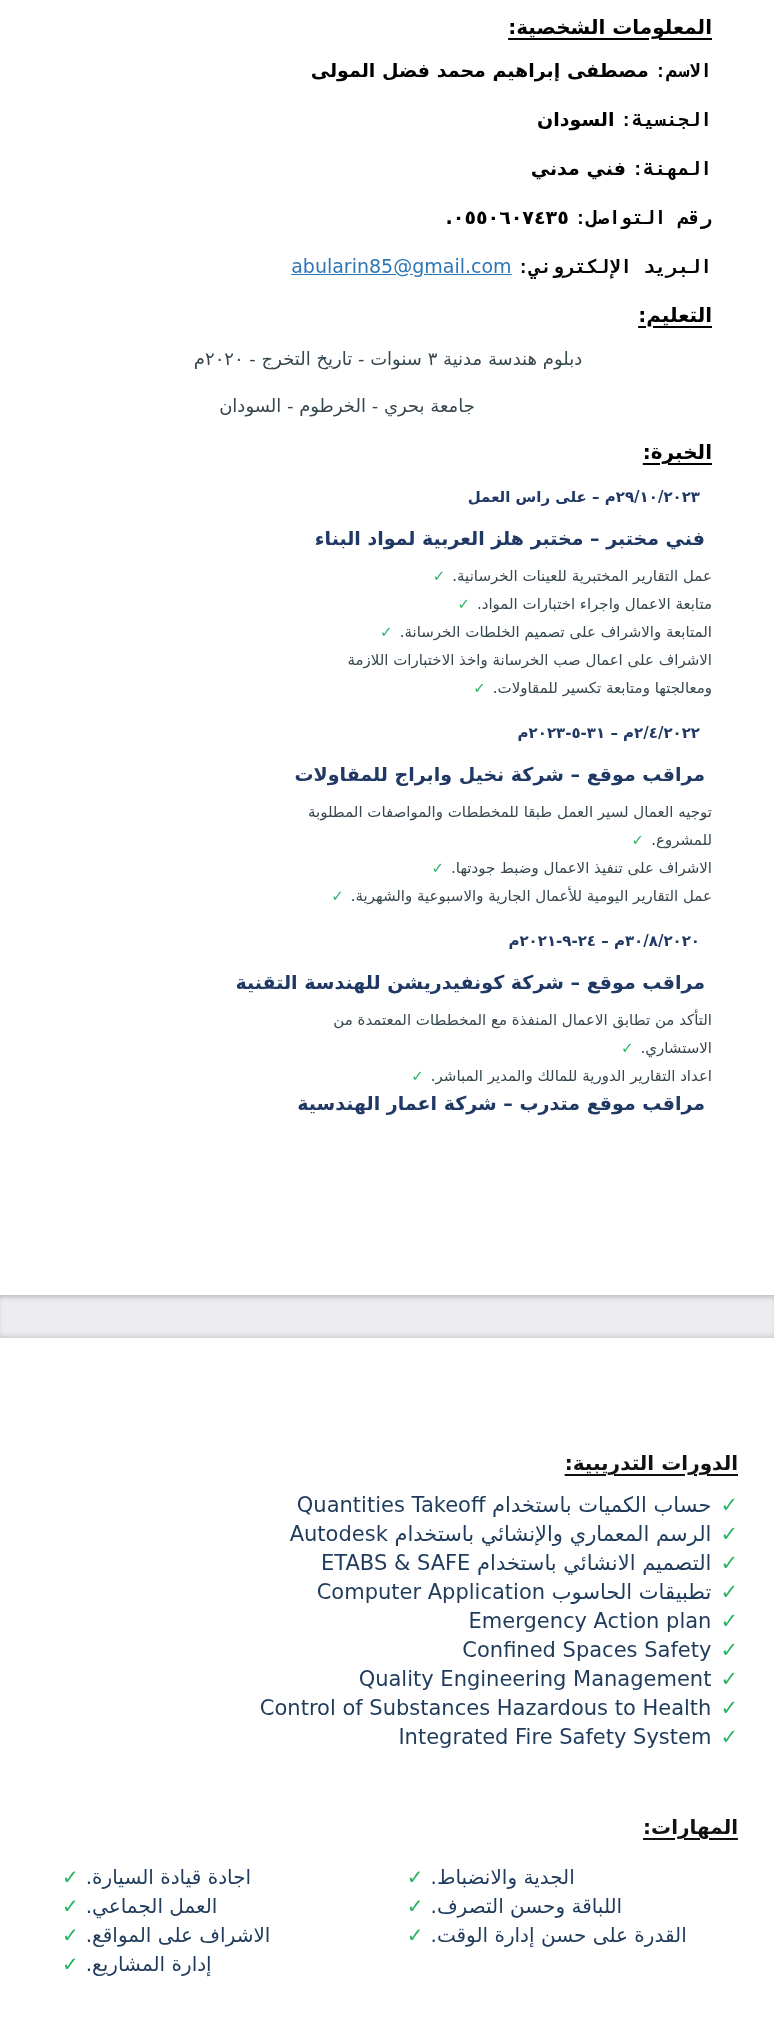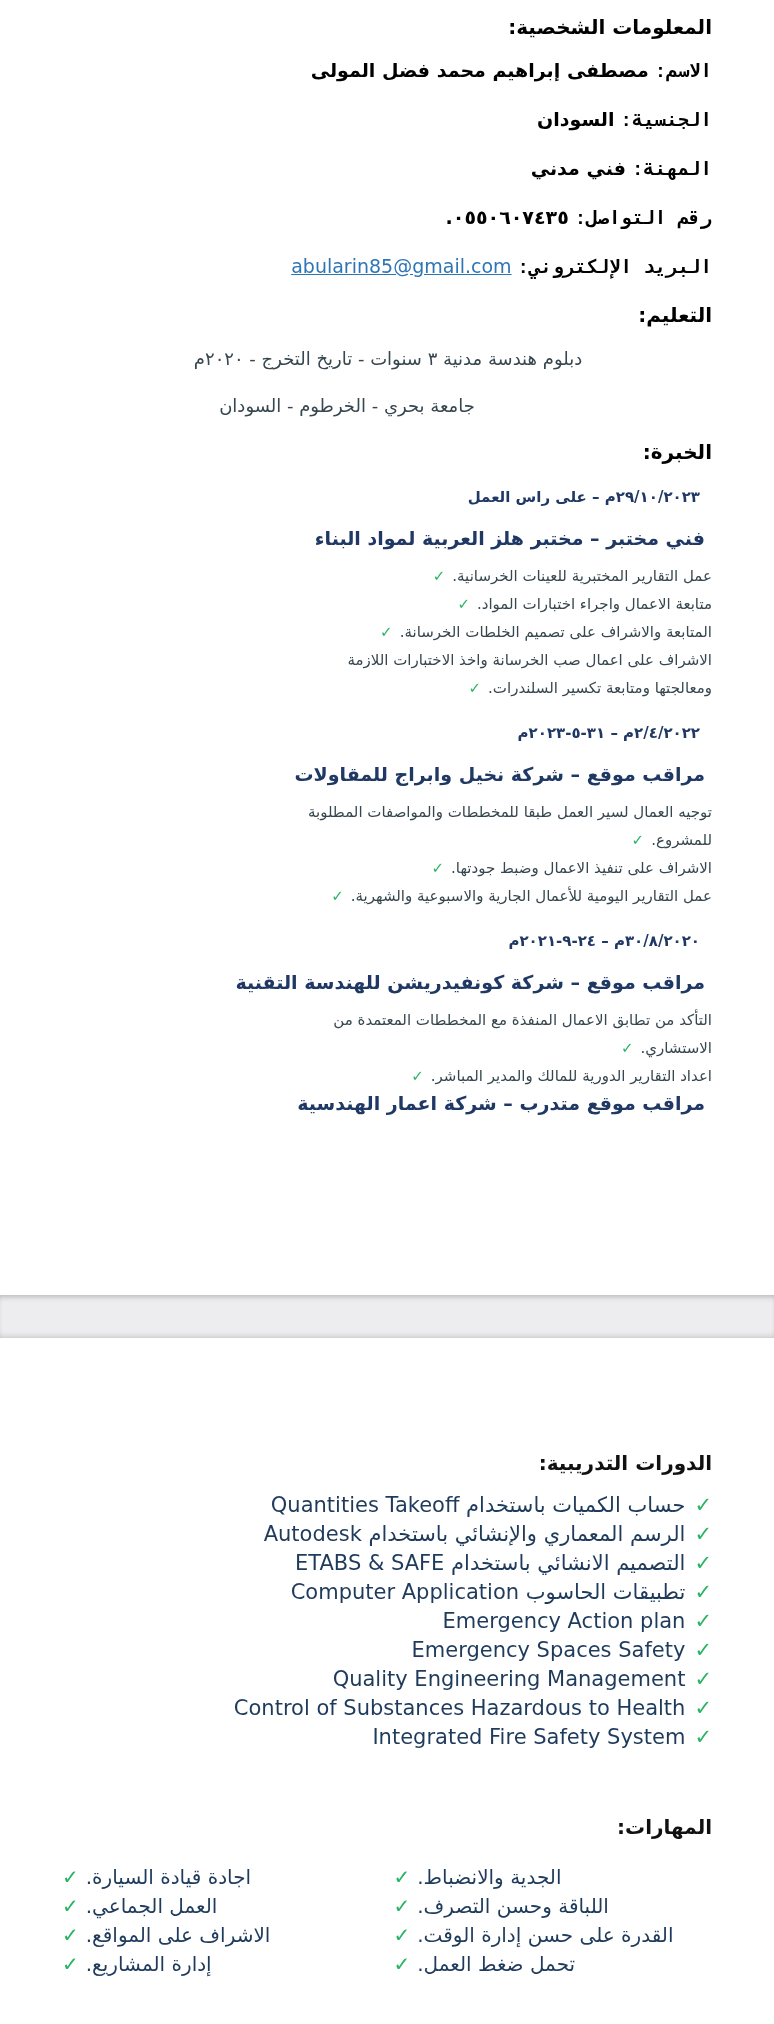--- a/index.html
+++ b/index.html
@@ -17,25 +17,25 @@
     width:774px;
     font-family:"DejaVu Sans",sans-serif;
     direction:rtl;
   }
   .page{background:#fff;overflow:hidden;}
   .page1{height:1295px;padding:14px 62px 0 62px;}
   .page-separator{
     height:43px;background:var(--sep);
     box-shadow:inset 0 5px 6px -4px rgba(0,0,0,.28), inset 0 -5px 6px -4px rgba(0,0,0,.18);
   }
-  .page2{height:686px;padding:112px 62px 0 62px;color:var(--p2-ink);}
+  .page2{height:686px;padding:112px 36px 0 62px;color:var(--p2-ink);}
 
   h2.sec{
     font-size:20px;font-weight:bold;color:var(--heading-ink);
-    text-underline-offset:4px;
+    text-decoration:underline;text-underline-offset:4px;
     margin:0 0 16px 0;line-height:27px;
   }
   h2.sec.mt{margin-top:8px;}
 
   
   .field{font-size:19px;line-height:27px;margin-bottom:20px;color:#000;text-align:right;}
   .flabel{font-weight:bold;font-family:Liberation Mono, monospace;}
   .fvalue{font-weight:bold;}
   a.email{color:var(--link);text-decoration:underline;font-weight:normal;}
 
@@ -99,21 +99,21 @@
 
   <h2 class="sec mt">الخبرة:</h2>
   <div id="jobs">
       <div class="job">
         <p class="period">٢٩/١٠/٢٠٢٣م – على راس العمل</p>
         <p class="job-title">فني مختبر – مختبر هلز العربية لمواد البناء</p>
         <div class="duties">
           <div class="duty"><span class="t">عمل التقارير المختبرية للعينات الخرسانية.</span><span class="check">✓</span></div>
           <div class="duty"><span class="t">متابعة الاعمال واجراء اختبارات المواد.</span><span class="check">✓</span></div>
           <div class="duty"><span class="t">المتابعة والاشراف على تصميم الخلطات الخرسانة.</span><span class="check">✓</span></div>
-          <div class="duty"><span class="t">الاشراف على اعمال صب الخرسانة واخذ الاختبارات اللازمة ومعالجتها ومتابعة تكسير السلندرات.</span><span class="check">✓</span></div>
+          <div class="duty"><span class="t">الاشراف على اعمال صب الخرسانة واخذ الاختبارات اللازمة ومعالجتها ومتابعة تكسير للمقاولات.</span><span class="check">✓</span></div>
         </div>
       </div>
       <div class="job">
         <p class="period">٢/٤/٢٠٢٢م – ٣١-٥-٢٠٢٣م</p>
         <p class="job-title">مراقب موقع – شركة نخيل وابراج للمقاولات</p>
         <div class="duties">
           <div class="duty"><span class="t">توجيه العمال لسير العمل طبقا للمخططات والمواصفات المطلوبة للمشروع.</span><span class="check">✓</span></div>
           <div class="duty"><span class="t">الاشراف على تنفيذ الاعمال وضبط جودتها.</span><span class="check">✓</span></div>
           <div class="duty"><span class="t">عمل التقارير اليومية للأعمال الجارية والاسبوعية والشهرية.</span><span class="check">✓</span></div>
         </div>
@@ -135,33 +135,32 @@
 <div class="page-separator"></div>
 
 <div class="page page2">
   <h2 class="sec courses-h">الدورات التدريبية:</h2>
   <ul class="courses" id="courses">
       <li class="course"><span class="check">✓</span><span class="t">حساب الكميات باستخدام Quantities Takeoff</span></li>
       <li class="course"><span class="check">✓</span><span class="t">الرسم المعماري والإنشائي باستخدام Autodesk</span></li>
       <li class="course"><span class="check">✓</span><span class="t">التصميم الانشائي باستخدام ETABS &amp; SAFE</span></li>
       <li class="course"><span class="check">✓</span><span class="t">تطبيقات الحاسوب Computer Application</span></li>
       <li class="course"><span class="check">✓</span><span class="t">Emergency Action plan</span></li>
-      <li class="course"><span class="check">✓</span><span class="t">Emergency Spaces Safety</span></li>
+      <li class="course"><span class="check">✓</span><span class="t">Confined Spaces Safety</span></li>
       <li class="course"><span class="check">✓</span><span class="t">Quality Engineering Management</span></li>
       <li class="course"><span class="check">✓</span><span class="t">Control of Substances Hazardous to Health</span></li>
       <li class="course"><span class="check">✓</span><span class="t">Integrated Fire Safety System</span></li>
     </ul>
 
   <h2 class="sec skills-h">المهارات:</h2>
   <div class="skills-cols">
     <div class="skills-col right" id="skills-right">
         <div class="skill"><span class="t">الجدية والانضباط.</span><span class="check">✓</span></div>
         <div class="skill"><span class="t">اللباقة وحسن التصرف.</span><span class="check">✓</span></div>
         <div class="skill"><span class="t">القدرة على حسن إدارة الوقت.</span><span class="check">✓</span></div>
-        <div class="skill"><span class="t">تحمل ضغط العمل.</span><span class="check">✓</span></div>
       </div>
     <div class="skills-col left" id="skills-left">
         <div class="skill"><span class="t">اجادة قيادة السيارة.</span><span class="check">✓</span></div>
         <div class="skill"><span class="t">العمل الجماعي.</span><span class="check">✓</span></div>
         <div class="skill"><span class="t">الاشراف على المواقع.</span><span class="check">✓</span></div>
         <div class="skill"><span class="t">إدارة المشاريع.</span><span class="check">✓</span></div>
       </div>
   </div>
 </div>
 

